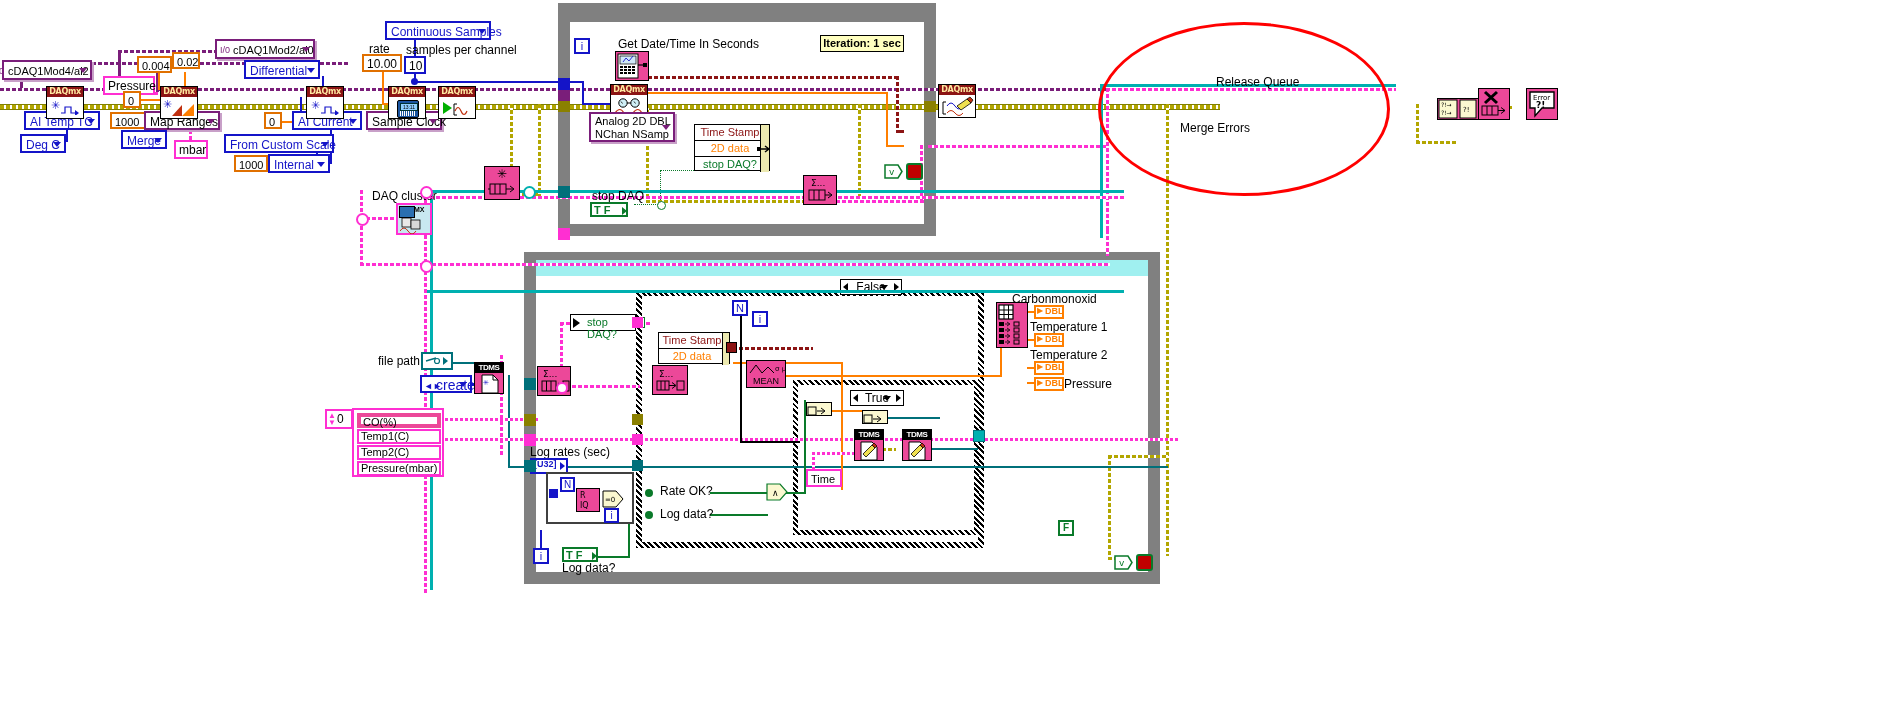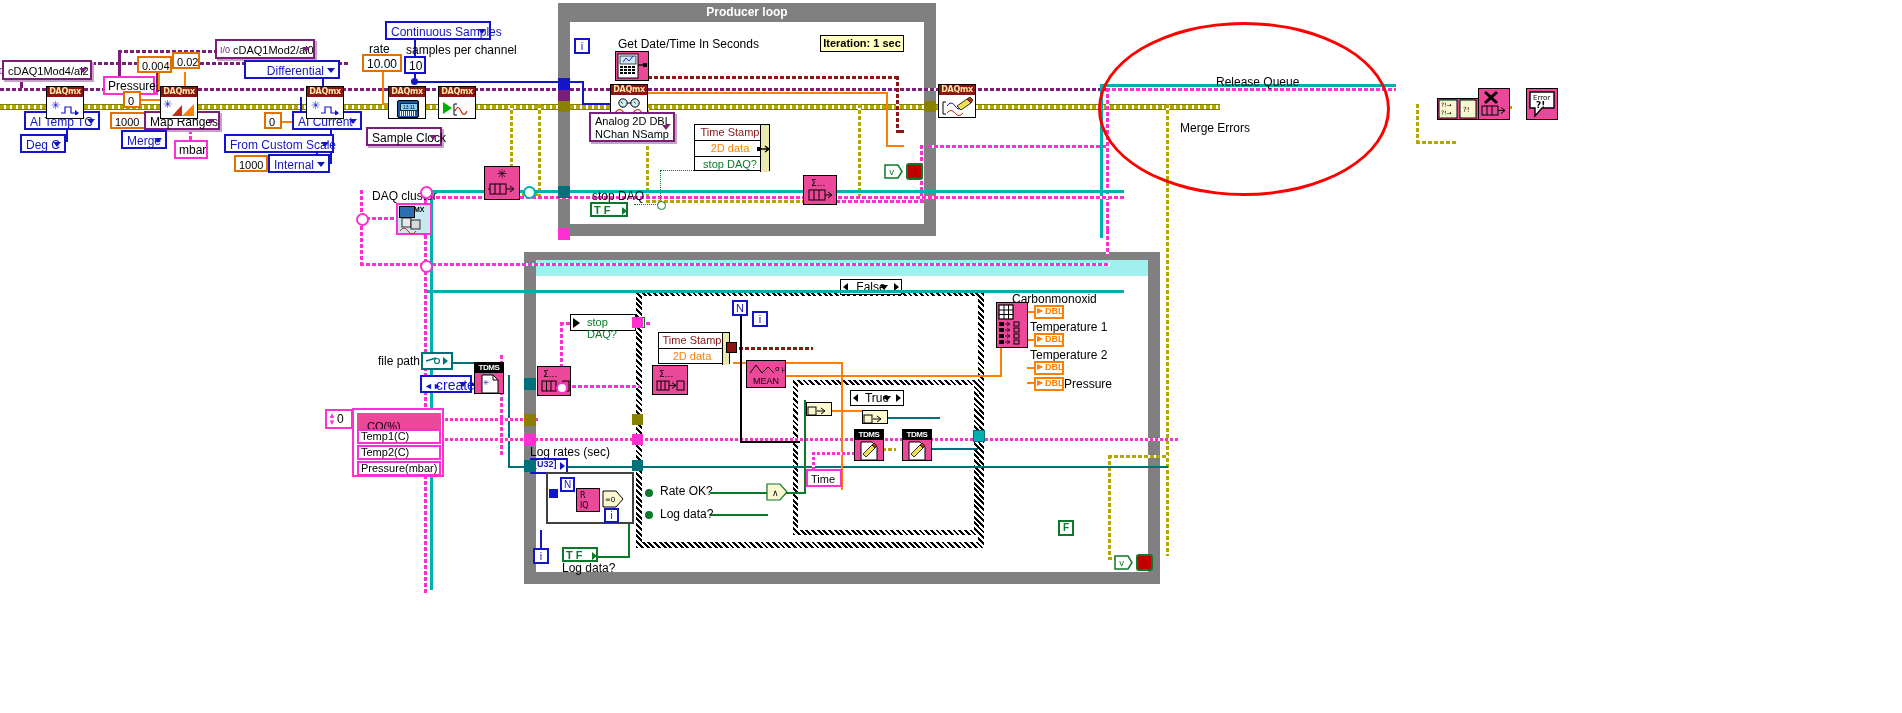--- a/index.html
+++ b/index.html
@@ -43,21 +43,20 @@
   .w{position:absolute;}
   .junc{position:absolute;border-radius:50%;}
 </style>
 </head>
 <body>
 
 <div id="canvas">
 
   <div class="loopouter" style="left:558px;top:3px;width:378px;height:233px;"></div>
   <div class="loopinner" style="left:570px;top:22px;width:354px;height:202px;"></div>
-  <div class="loopbanner" style="left:558px;top:4px;width:378px;height:16px;">Producer loop</div>
 
   <div class="loopouter" style="left:524px;top:252px;width:636px;height:332px;"></div>
   <div class="loopinner" style="left:536px;top:276px;width:612px;height:296px;"></div>
   <div class="abs" style="left:536px;top:260px;width:612px;height:16px;background:#a0f0f0;"></div>
 
   <div class="abs" style="left:636px;top:290px;width:348px;height:258px;border:6px solid #000;
               border-image:repeating-linear-gradient(45deg,#000 0 2px,#fff 2px 4px) 6;"></div>
   <div class="casebar" style="left:840px;top:279px;width:62px;height:16px;">
     <span style="position:absolute;left:2px;top:3px;border-top:4px solid transparent;border-bottom:4px solid transparent;border-right:5px solid #000;"></span>
     <span>False</span>
@@ -244,21 +243,21 @@
     <span style="font-size:12px;">Merge</span>
   </div>
   <div class="strc" style="left:174px;top:140px;width:34px;height:19px;">
     <span style="font-size:12px;">mbar</span>
   </div>
 
   <div class="pring pring2" style="left:215px;top:39px;width:100px;height:20px;">
     <span style="position:absolute;left:3px;top:2px;font-size:9px;color:#7a1e7a;">I/0</span>
     <span style="font-size:11px;padding-left:12px;">cDAQ1Mod2/ai0</span>
   </div>
-  <div class="ring" style="left:244px;top:60px;width:96px;height:19px;text-align:right;">
+  <div class="ring" style="left:244px;top:60px;width:76px;height:19px;text-align:right;">
     <span style="font-size:12px;">Differential</span>
   </div>
   <div class="numc" style="left:264px;top:112px;width:18px;height:17px;">
     <span style="font-size:11px;">0</span>
   </div>
   <div class="ring" style="left:292px;top:111px;width:70px;height:19px;">
     <span style="font-size:12px;">AI Current</span>
   </div>
   <div class="ring" style="left:224px;top:134px;width:110px;height:19px;">
     <span style="font-size:12px;">From Custom Scale</span>
@@ -274,21 +273,21 @@
     <span style="font-size:12px;">Continuous Samples</span>
   </div>
   <div class="txt" style="left:369px;top:43px;font-size:12px;">rate</div>
   <div class="numc" style="left:362px;top:54px;width:40px;height:18px;">
     <span style="font-size:12px;">10.00</span>
   </div>
   <div class="txt" style="left:406px;top:44px;font-size:12px;">samples per channel</div>
   <div class="numb" style="left:404px;top:56px;width:22px;height:18px;">
     <span style="font-size:12px;">10</span>
   </div>
-  <div class="pring pring2" style="left:366px;top:111px;width:76px;height:19px;margin-top:16px;">
+  <div class="pring pring2" style="left:366px;top:111px;width:76px;height:19px;">
     <span style="font-size:12px;">Sample Clock</span>
   </div>
 
   <div class="daqnode" style="left:46px;top:86px;width:38px;height:33px;">
     <div class="daqhdr">DAQmx</div>
     <div class="abs" style="left:3px;top:12px;width:32px;height:18px;">
       <span style="position:absolute;left:1px;top:0px;font-size:11px;color:#1414c8;">✳</span>
       <svg width="20" height="10" viewBox="0 0 20 10" style="position:absolute;left:11px;top:6px;">
         <path d="M0 8 L4 8 L4 2 L10 2 L10 8 L16 8" stroke="#1414c8" fill="none" stroke-width="1.2"></path>
         <path d="M14 5 l4 3 l-4 3z" fill="#1414c8"></path>
@@ -544,21 +543,21 @@
       <path d="M18 2 v5 h5" fill="none" stroke="#000" stroke-width="1"></path>
       <text x="8" y="12" font-size="7" fill="#1414c8">✳</text>
     </svg>
   </div>
 
   <div class="abs" style="left:325px;top:409px;width:28px;height:20px;border:2px solid #ff2fd2;background:#fff;">
     <span style="position:absolute;left:1px;top:1px;font-size:8px;line-height:7px;color:#ff2fd2;">▲<br>▼</span>
     <span style="position:absolute;left:10px;top:1px;font-size:12px;color:#000;">0</span>
   </div>
   <div class="abs" style="left:352px;top:408px;width:92px;height:69px;border:2px solid #ff2fd2;background:#fff;padding:2px;">
-    <div class="abs" style="left:3px;top:3px;width:84px;height:15px;border:8px solid #ec4899;background:#fff;">
+    <div class="abs" style="left:3px;top:3px;width:84px;height:15px;border:4px solid #ec4899;background:#fff;">
       <span style="position:absolute;left:2px;top:-1px;font-size:11px;color:#000;">CO(%)</span>
     </div>
     <div class="abs" style="left:3px;top:19px;width:84px;height:15px;border:2px solid #ff2fd2;background:#fff;">
       <span style="position:absolute;left:2px;top:-1px;font-size:11px;color:#000;">Temp1(C)</span>
     </div>
     <div class="abs" style="left:3px;top:35px;width:84px;height:15px;border:2px solid #ff2fd2;background:#fff;">
       <span style="position:absolute;left:2px;top:-1px;font-size:11px;color:#000;">Temp2(C)</span>
     </div>
     <div class="abs" style="left:3px;top:51px;width:84px;height:15px;border:2px solid #ff2fd2;background:#fff;">
       <span style="position:absolute;left:2px;top:-1px;font-size:11px;color:#000;">Pressure(mbar)</span>

